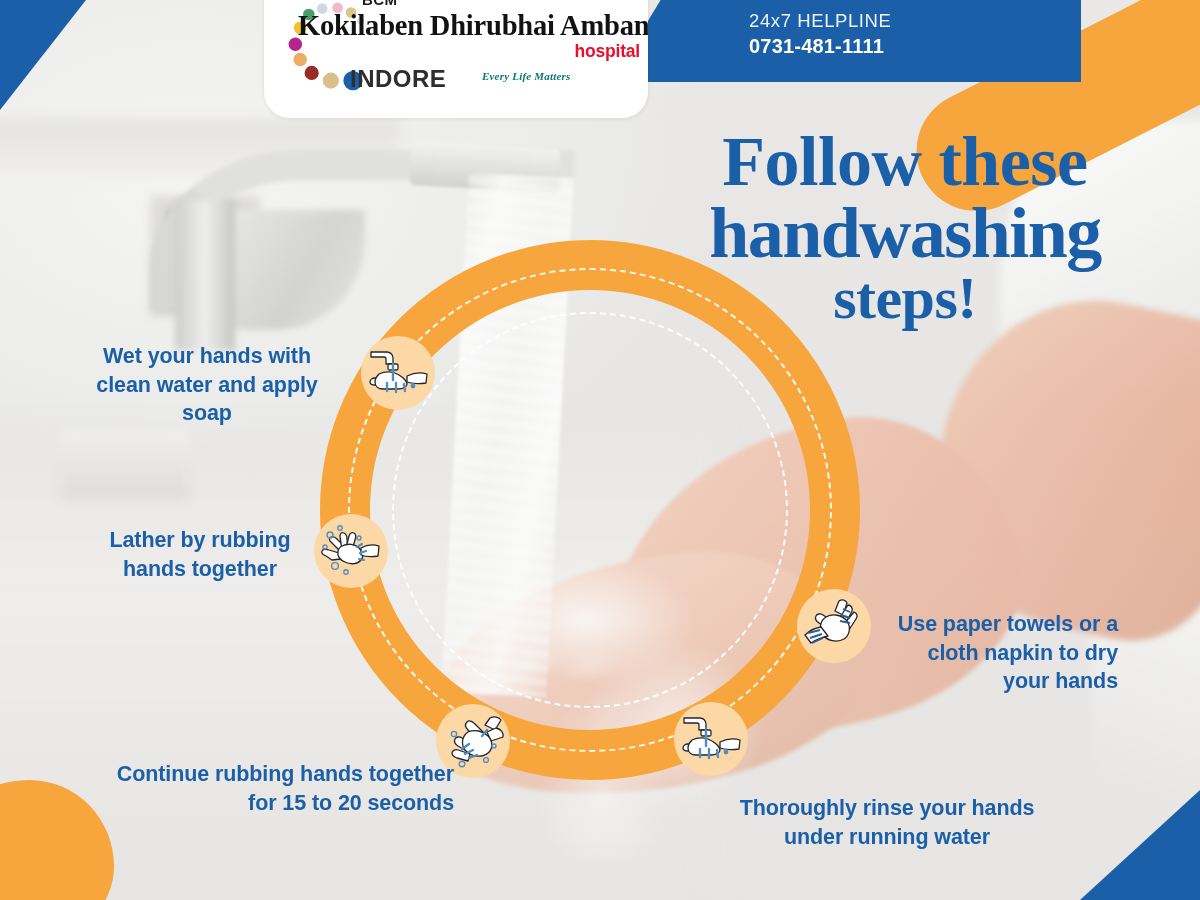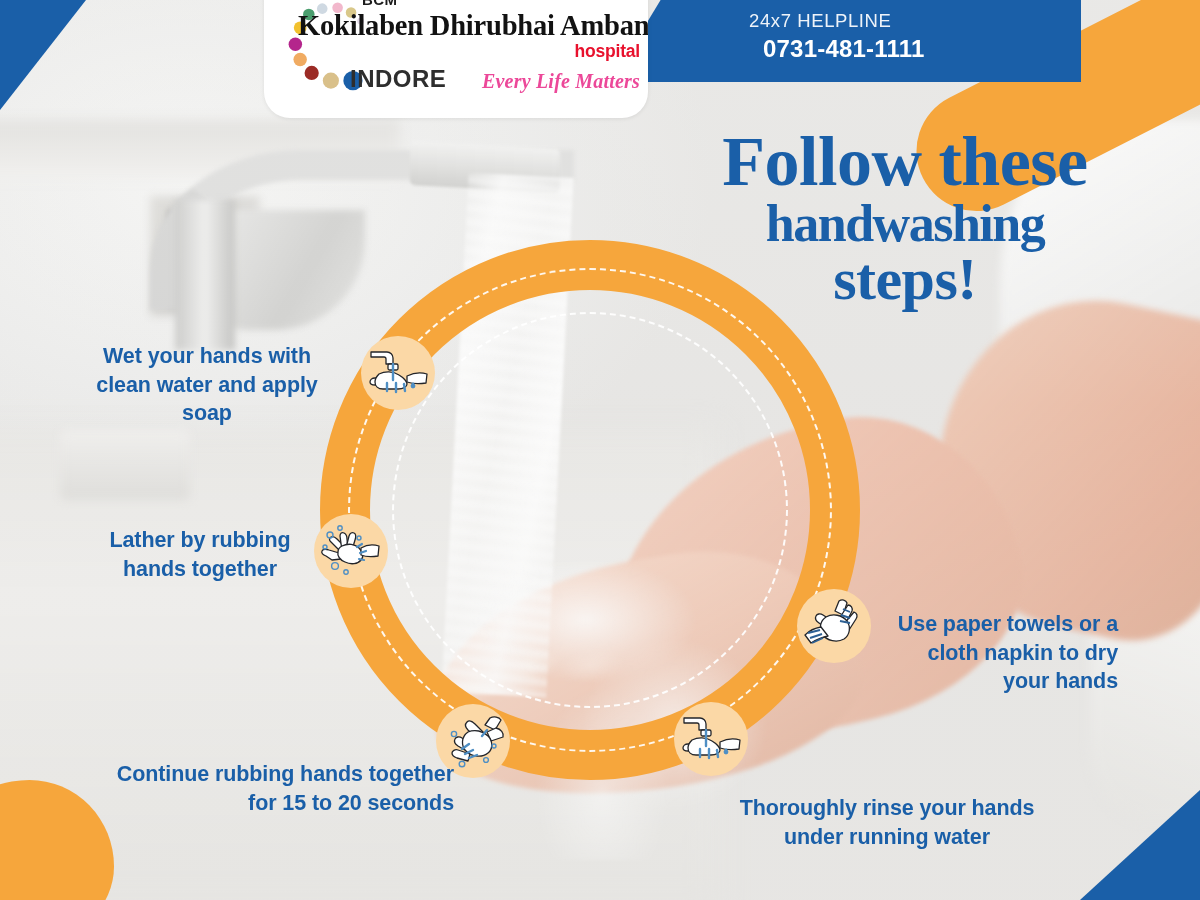--- a/index.html
+++ b/index.html
@@ -171,47 +171,47 @@
     position:absolute;right:8px;top:57px;
     font-size:17.5px;font-weight:700;color:#e8112d;letter-spacing:-.2px;margin-left:32px;
   }
   .city{
     position:absolute;left:86px;top:81px;
     font-size:24px;font-weight:700;color:#2e2e2e;letter-spacing:.5px;
   }
   .tagline{
     position:absolute;left:218px;top:86px;
     font-family:"Liberation Serif",serif;font-style:italic;font-weight:600;
-    font-size:20px;color:#ec4899;letter-spacing:.2px;white-space:nowrap;
+    font-size:11px;color:#0f766e;letter-spacing:.2px;white-space:nowrap;
   }
 
   
   .helpline{
     position:absolute;left:611px;top:-4px;width:470px;height:86px;
     background:#1a5fa8;
     clip-path:polygon(52px 0, 470px 0, 470px 86px, 0 86px);
     color:#fff;
   }
   .helpline .hl-label{
     position:absolute;left:138px;top:14px;font-size:18.5px;font-weight:400;
     letter-spacing:.6px;color:#eef3f9;
   }
   .helpline .hl-number{
-    position:absolute;left:152px;top:39px;font-size:24px;font-weight:700;
+    position:absolute;left:138px;top:39px;font-size:20px;font-weight:700;
     letter-spacing:.2px;color:#ffffff;
   }
 
   
   .headline{
     position:absolute;left:690px;top:128px;width:430px;
     font-family:"Liberation Serif",serif;font-weight:700;color:#1a5fa8;
     text-align:center;line-height:.96;
   }
   .headline .l1{display:block;font-size:70px;letter-spacing:-.5px;}
-  .headline .l2{display:block;font-size:52px;margin-top:4px;letter-spacing:-1.5px;}
+  .headline .l2{display:block;font-size:72px;margin-top:4px;letter-spacing:-1.5px;}
   .headline .l3{display:block;font-size:60px;margin-top:2px;letter-spacing:-.5px;}
 
   
   .ring-wrap{position:absolute;left:320px;top:240px;width:540px;height:540px;}
   .ring{
     position:absolute;inset:0;border-radius:50%;
     border:50px solid #f6a63c;box-sizing:border-box;
   }
   .dash-outer{
     position:absolute;left:28px;top:28px;width:484px;height:484px;

